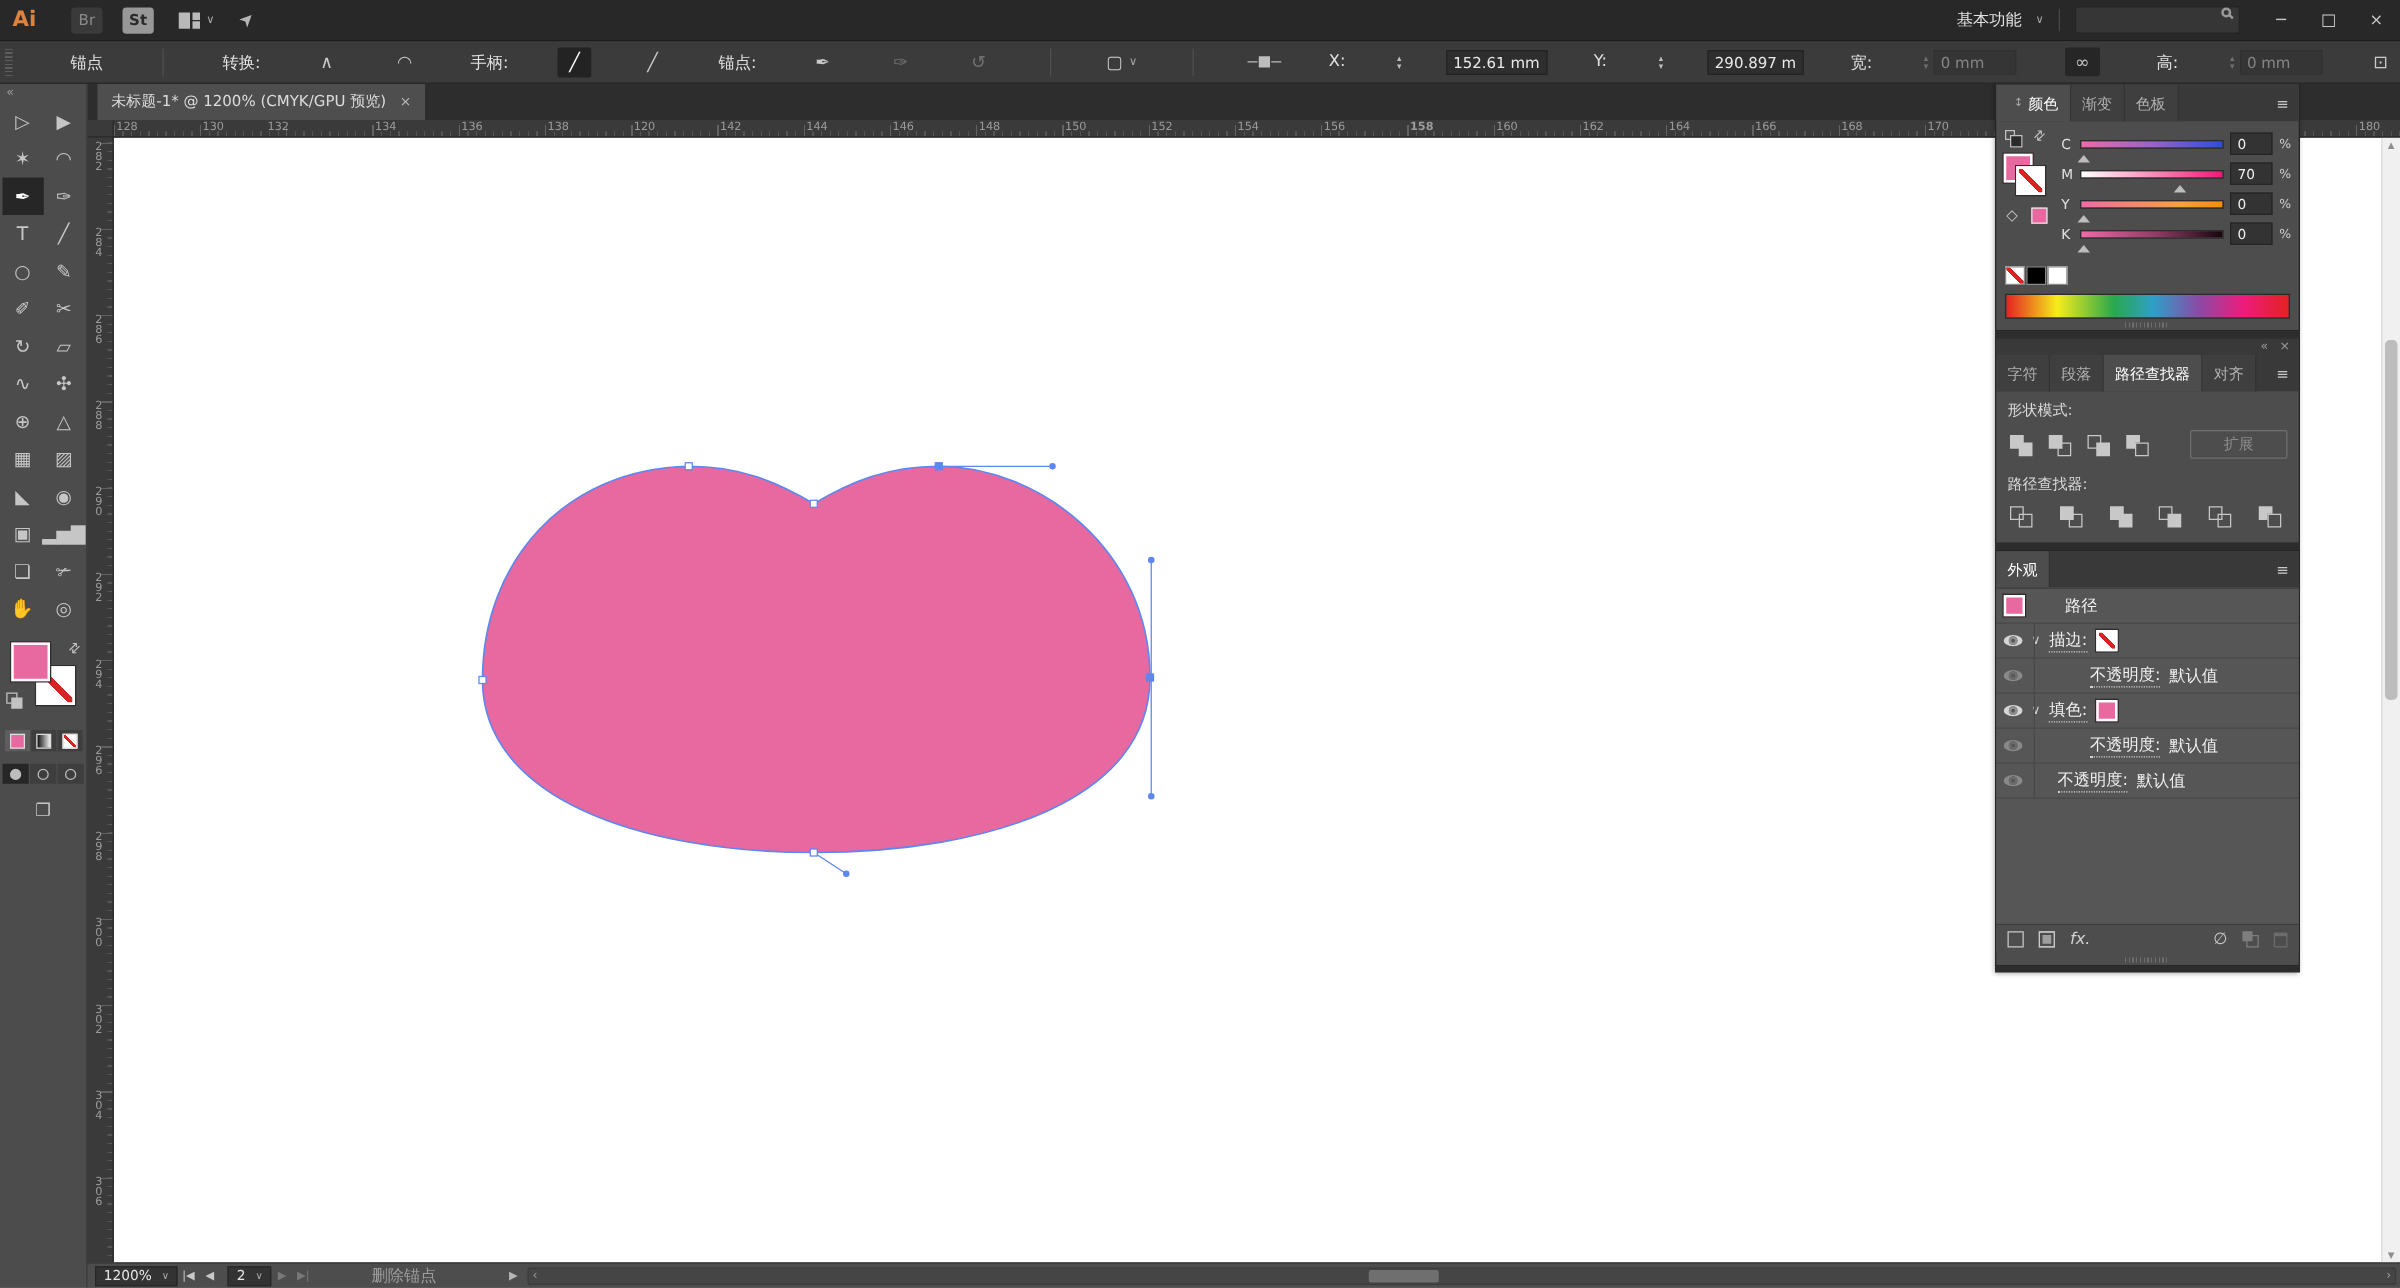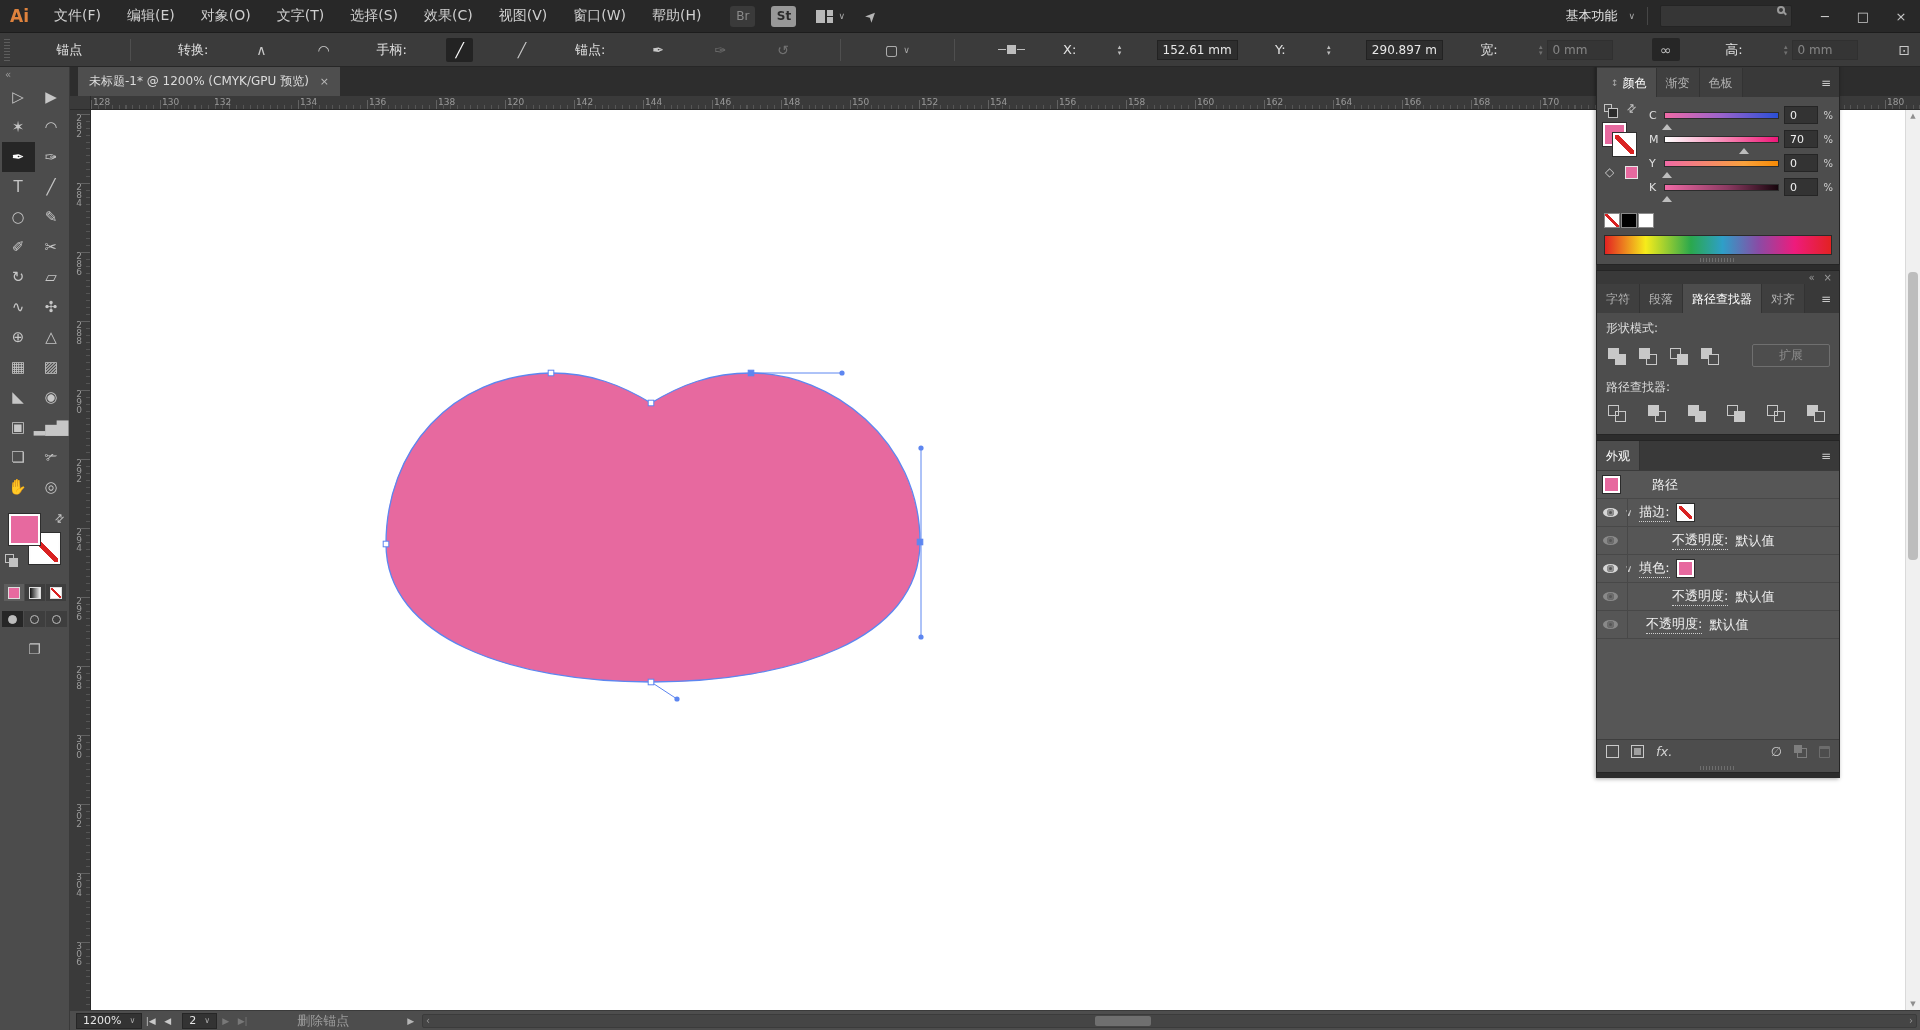--- a/index.html
+++ b/index.html
@@ -236,31 +236,20 @@
   .hs-l { position:absolute; left:3px; top:0; font-size:10px; color:#9a9a9a; line-height:12px; }
   .hs-r { position:absolute; right:3px; top:0; font-size:10px; color:#9a9a9a; line-height:12px; }
 </style>
 </head>
 <body>
 
 <div id="app">
 
   <div class="menubar">
     <span class="ai-logo">Ai</span>
-    <div id="menu-items">
-        <div class="menu-item">文件(F)</div>
-        <div class="menu-item">编辑(E)</div>
-        <div class="menu-item">对象(O)</div>
-        <div class="menu-item">文字(T)</div>
-        <div class="menu-item">选择(S)</div>
-        <div class="menu-item">效果(C)</div>
-        <div class="menu-item">视图(V)</div>
-        <div class="menu-item">窗口(W)</div>
-        <div class="menu-item">帮助(H)</div>
-      </div>
     <div class="mb-btn br-btn">Br</div>
     <div class="mb-btn st-btn">St</div>
     <span class="ws-icon"></span>
     <span class="chev">∨</span>
     <span class="rocket">➤</span>
     <div class="mb-spacer"></div>
     <div class="ws-switch">
       <span>基本功能</span>
       <span class="chev">∨</span>
     </div>
@@ -467,21 +456,21 @@
         <span class="hrl" style="left: 368px;">138</span>
         <span class="hrl" style="left: 437px;">120</span>
         <span class="hrl" style="left: 506px;">142</span>
         <span class="hrl" style="left: 575px;">144</span>
         <span class="hrl" style="left: 644px;">146</span>
         <span class="hrl" style="left: 713px;">148</span>
         <span class="hrl" style="left: 782px;">150</span>
         <span class="hrl" style="left: 851px;">152</span>
         <span class="hrl" style="left: 920px;">154</span>
         <span class="hrl" style="left: 989px;">156</span>
-        <span class="hrl" style="left: 1058px;">158</span>
+        <span class="hrl" style="left: 1058px; font-weight: bold;">158</span>
         <span class="hrl" style="left: 1127px;">160</span>
         <span class="hrl" style="left: 1196px;">162</span>
         <span class="hrl" style="left: 1265px;">164</span>
         <span class="hrl" style="left: 1334px;">166</span>
         <span class="hrl" style="left: 1403px;">168</span>
         <span class="hrl" style="left: 1472px;">170</span>
         <span class="hrl" style="left: 1541px;">172</span>
         <span class="hrl" style="left: 1610px;">174</span>
         <span class="hrl" style="left: 1679px;">176</span>
         <span class="hrl" style="left: 1748px;">178</span>

